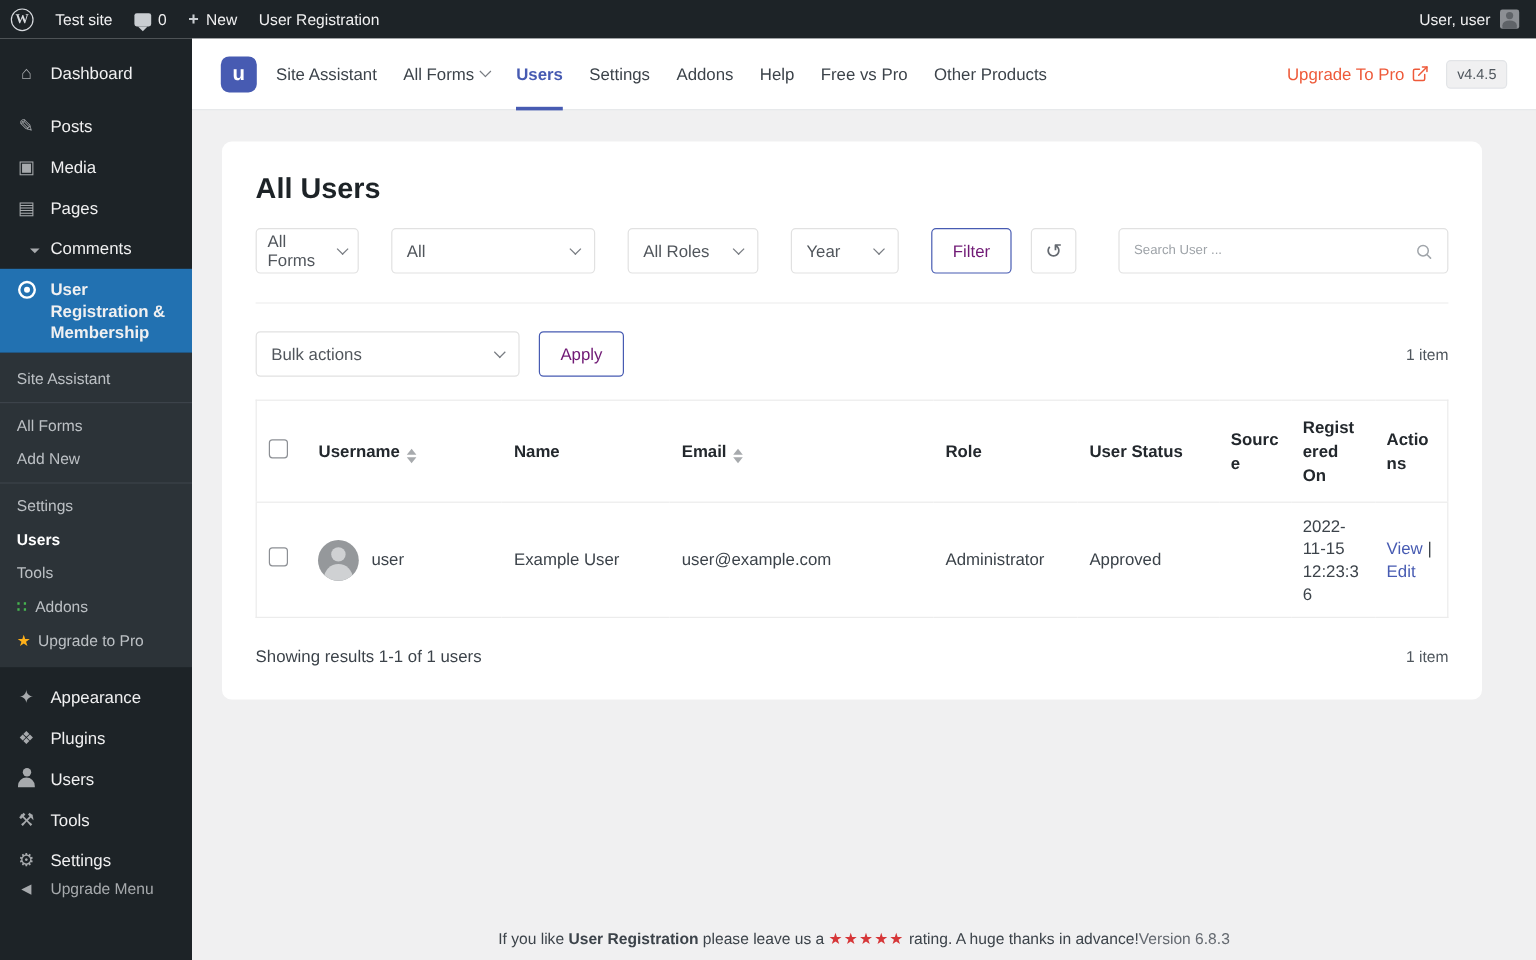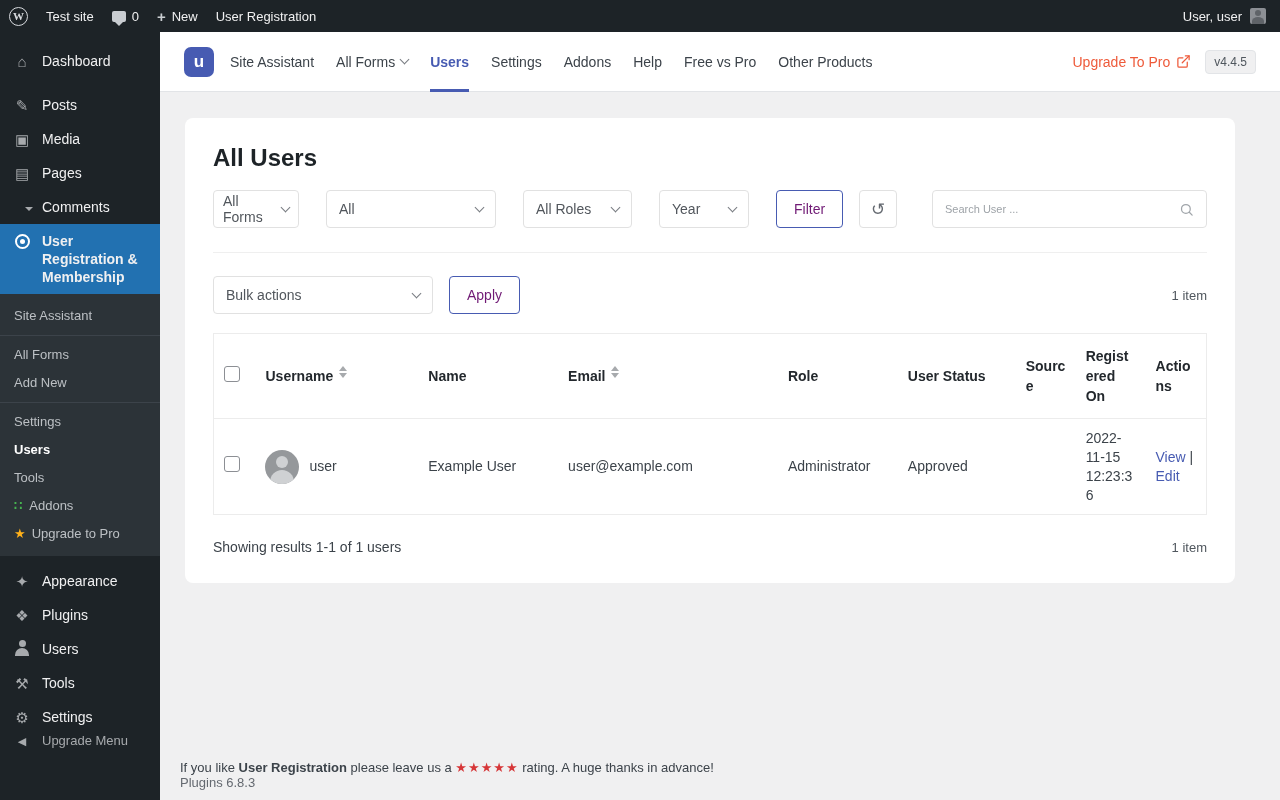--- a/index.html
+++ b/index.html
@@ -124,40 +124,40 @@
   table.users-table { width:100%; border-collapse:collapse; margin-top:19px; border:1px solid #ececec; }
   .users-table th {
     text-align:left; font-size:14px; font-weight:bold; color:#23282d;
     padding:12px 10px; border-bottom:1px solid #ececec; vertical-align:middle;
     line-height:20px; overflow-wrap:anywhere;
   }
   .users-table thead tr { height:66px; }
   .users-table td { font-size:14px; color:#3c434a; padding:8px 10px; vertical-align:middle; line-height:19px; }
   .users-table tbody tr { height:96px; }
   .cb-col { width:42px; }
-  .th-wrap { display:inline-flex; align-items:flex-start; gap:6px; }
+  .th-wrap { display:inline-flex; align-items:flex-end; gap:6px; }
   .sort { display:inline-flex; flex-direction:column; gap:2px; cursor:pointer; }
   .tri-up { width:0; height:0; border-left:4px solid transparent; border-right:4px solid transparent; border-bottom:5px solid #a7aaad; }
   .tri-down { width:0; height:0; border-left:4px solid transparent; border-right:4px solid transparent; border-top:5px solid #a7aaad; }
   .checkbox { width:16px; height:16px; border:1px solid #8c8f94; border-radius:3px; background:#fff; display:inline-block; cursor:pointer; }
   .user-cell { display:flex; align-items:center; gap:10px; }
   .avatar { width:34px; height:34px; border-radius:50%; background:#95989b; position:relative; overflow:hidden; flex:none; }
   .avatar::before { content:""; position:absolute; top:6px; left:11px; width:12px; height:12px; border-radius:50%; background:#cfd1d3; }
   .avatar::after { content:""; position:absolute; top:20px; left:5px; width:24px; height:14px; border-radius:12px 12px 0 0; background:#cfd1d3; }
   .status-cell { color:#43a047; }
   .date-cell { overflow-wrap:anywhere; }
   .actions-cell a { color:#475bb2; text-decoration:none; cursor:pointer; }
   .actions-cell { overflow-wrap:anywhere; }
 
   .card-foot { display:flex; align-items:center; margin-top:24px; font-size:14px; color:#3c434a; }
   .card-foot .item-count { font-size:13px; }
 
   .page-footer {
     position:absolute; left:20px; right:20px; bottom:10px;
-    display:flex; justify-content:center; font-size:13px; color:#3c434a;flex-direction:column;
+    display:flex; justify-content:center; font-size:13px; color:#3c434a;
   }
   .page-footer .bold { font-weight:bold; }
   .stars { color:#d63638; letter-spacing:1px; }
   .version-text { color:#646970; }
 </style>
 </head>
 <body>
 
 <div id="adminbar">
   <div class="ab-item">
@@ -411,15 +411,15 @@
   </div>
 
   <div class="page-footer">
     <div>
       <span>If you like</span>
       <span class="bold">User Registration</span>
       <span>please leave us a</span>
       <span class="stars">★★★★★</span>
       <span>rating. A huge thanks in advance!</span>
     </div>
-    <div class="version-text">Plugins 6.8.3</div>
+    <div class="version-text">Version 6.8.3</div>
   </div>
 </div>
 
 </body></html>

